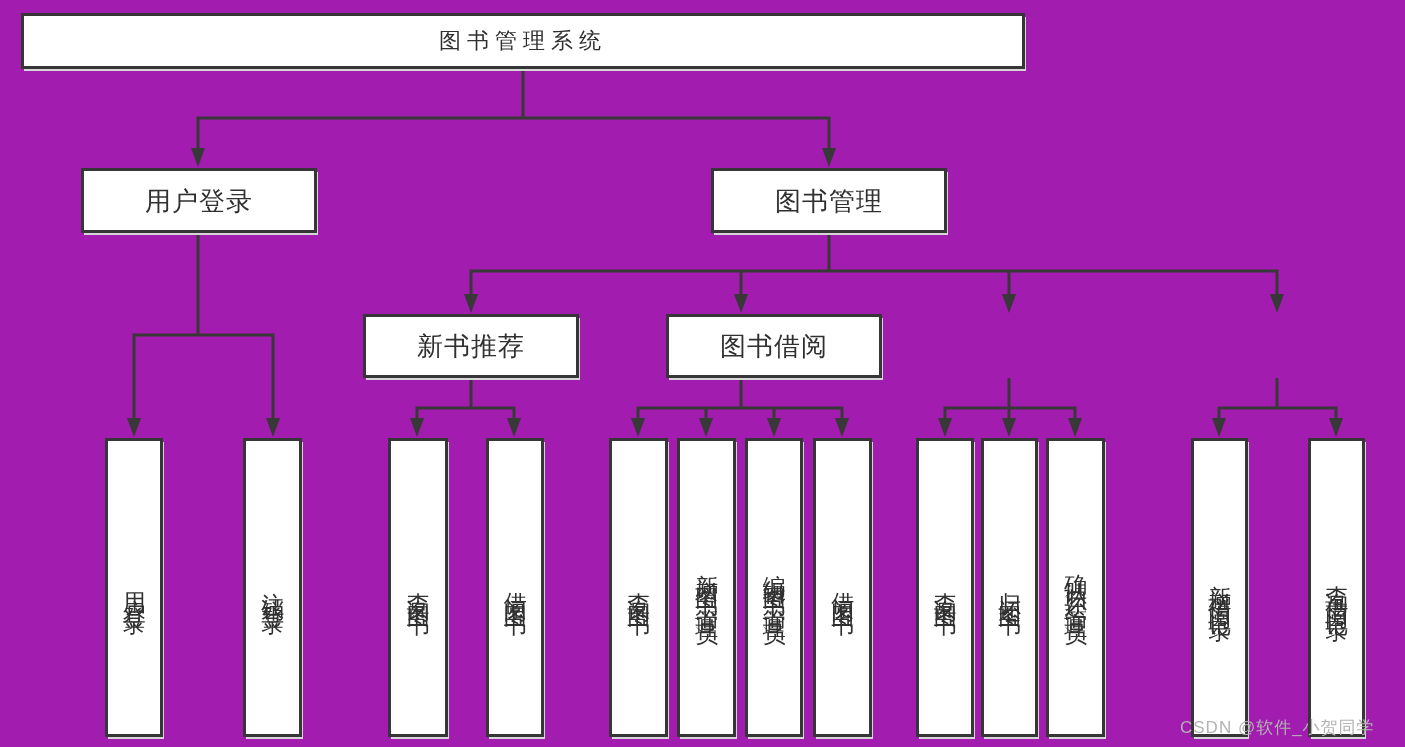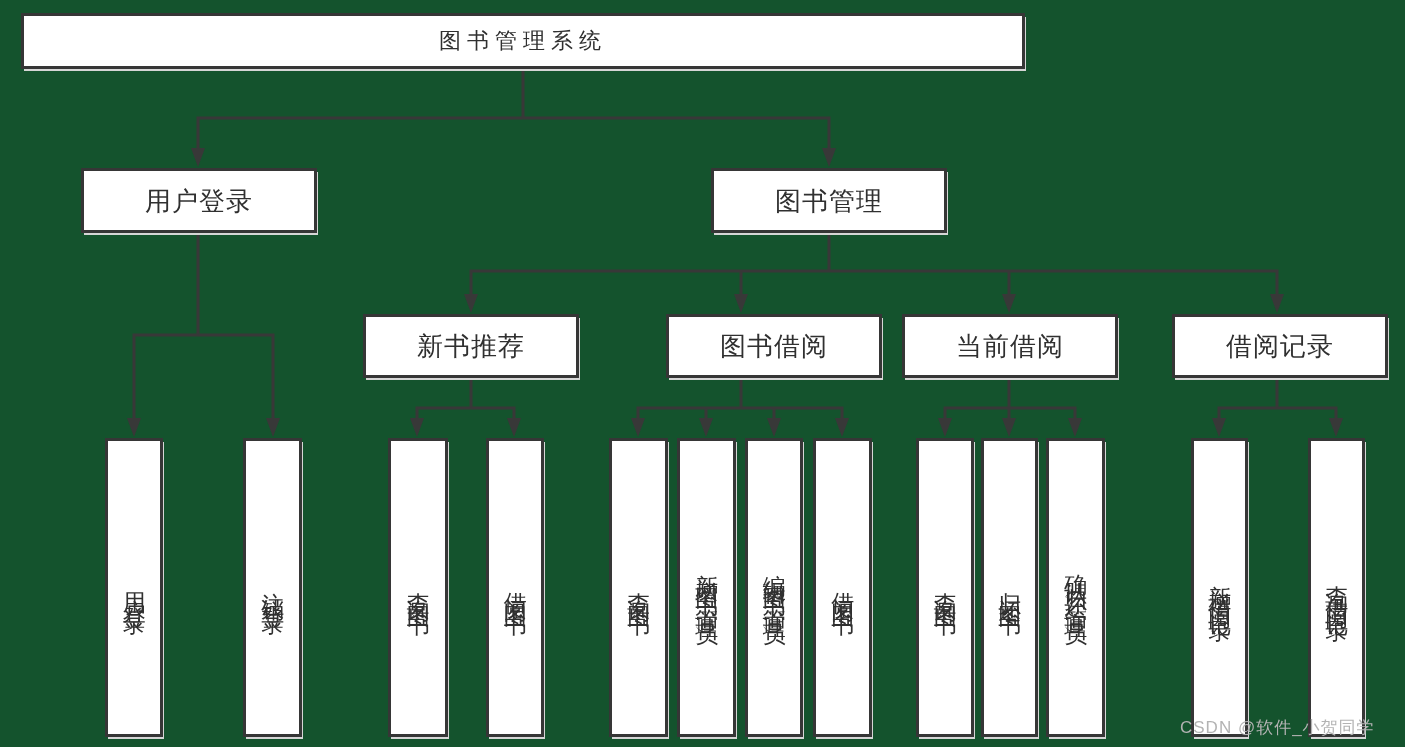--- a/index.html
+++ b/index.html
@@ -1,19 +1,19 @@
 <!DOCTYPE html>
 <html><head>
 <meta charset="utf-8">
 <style>
   html,body{margin:0;padding:0;background:#ffffff;}
   #canvas{
     position:relative;
     width:1405px;height:747px;
-    background:#14532d;
+    background:#a21caf;
     font-family:"Liberation Sans","DejaVu Sans",sans-serif;
     overflow:hidden;
   }
   #connectors{position:absolute;left:0;top:0;width:1405px;height:747px;}
   .box{
     position:absolute;
     box-sizing:border-box;
     background:#ffffff;
     border:3px solid #363636;
     display:flex;align-items:center;justify-content:center;
@@ -115,26 +115,20 @@
   <div class="box" style="left:363px;top:314px;width:216px;height:64px">
     <span class="htext node-text">新书推荐</span>
   </div>
 
   <div class="box" style="left:711px;top:168px;width:236px;height:65px">
     <span class="htext node-text">图书管理</span>
   </div>
   <div class="box" style="left:666px;top:314px;width:216px;height:64px">
     <span class="htext node-text">图书借阅</span>
   </div>
-  <div class="box" style="left:902px;top:314px;width:216px;height:64px">
-    <span class="htext node-text">当前借阅</span>
-  </div>
-  <div class="box" style="left:1172px;top:314px;width:216px;height:64px">
-    <span class="htext node-text">借阅记录</span>
-  </div>
 
   <div class="box" style="left:105px;top:438px;width:58px;height:299px">
     <span class="vtext">用户登录</span>
   </div>
   <div class="box" style="left:243px;top:438px;width:59px;height:299px">
     <span class="vtext">注销登录</span>
   </div>
 
   <div class="box" style="left:388px;top:438px;width:60px;height:299px">
     <span class="vtext">查询图书</span>

